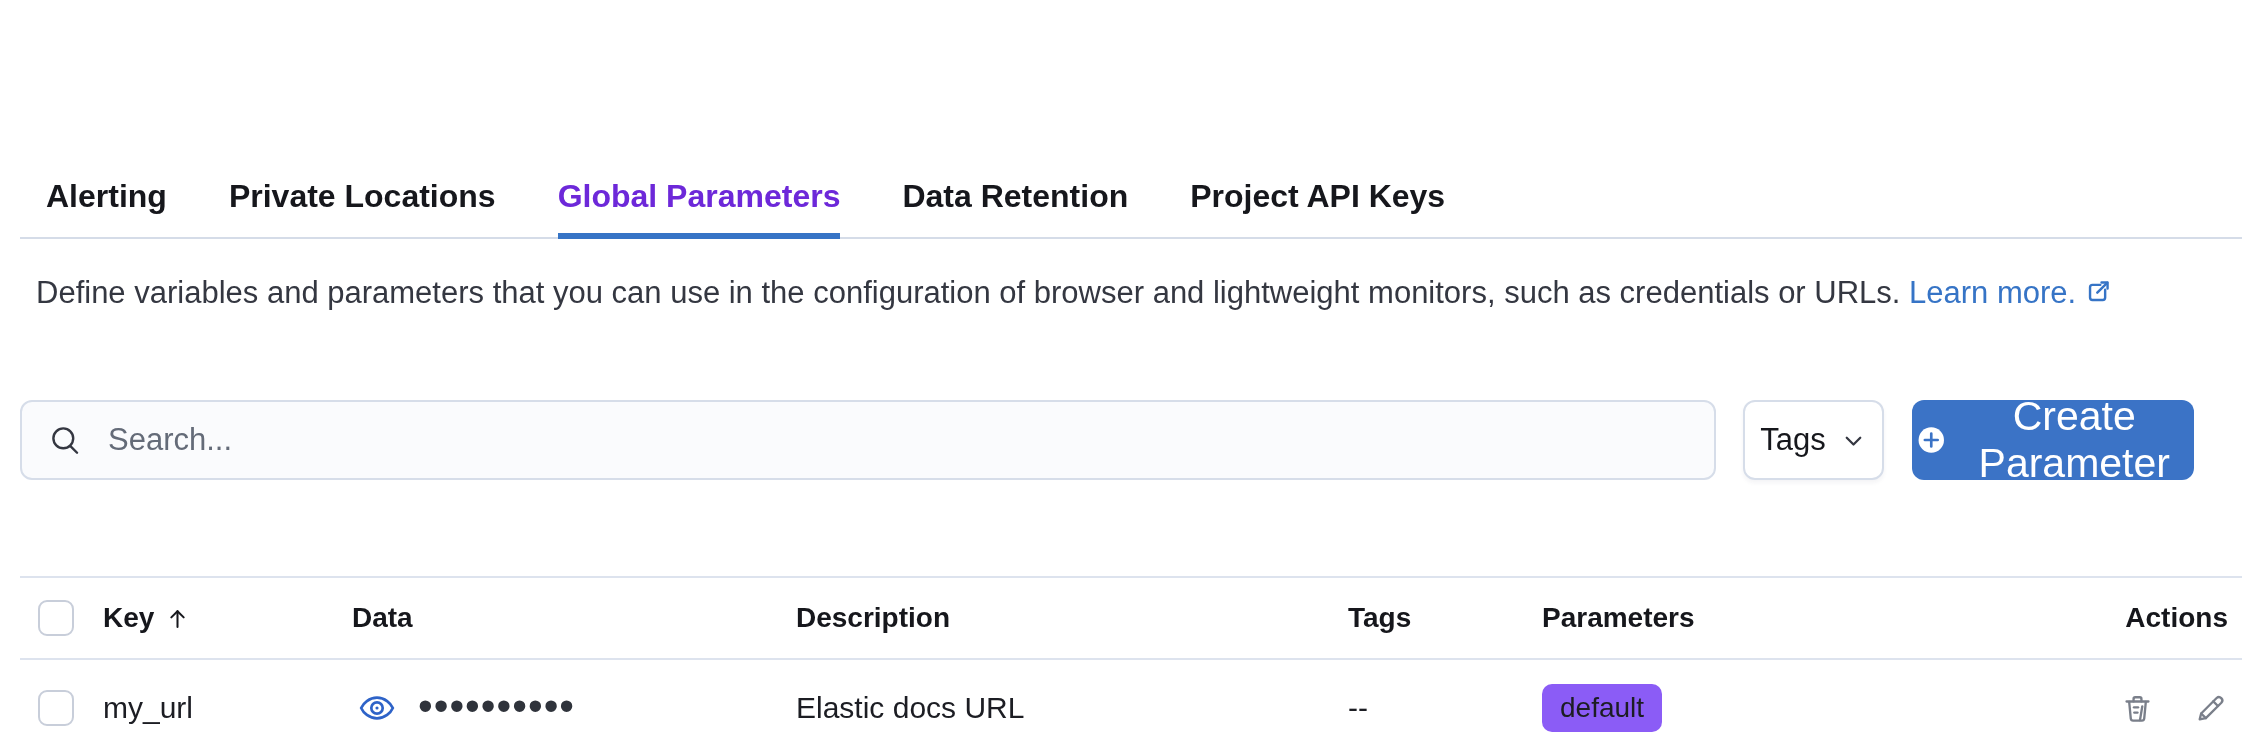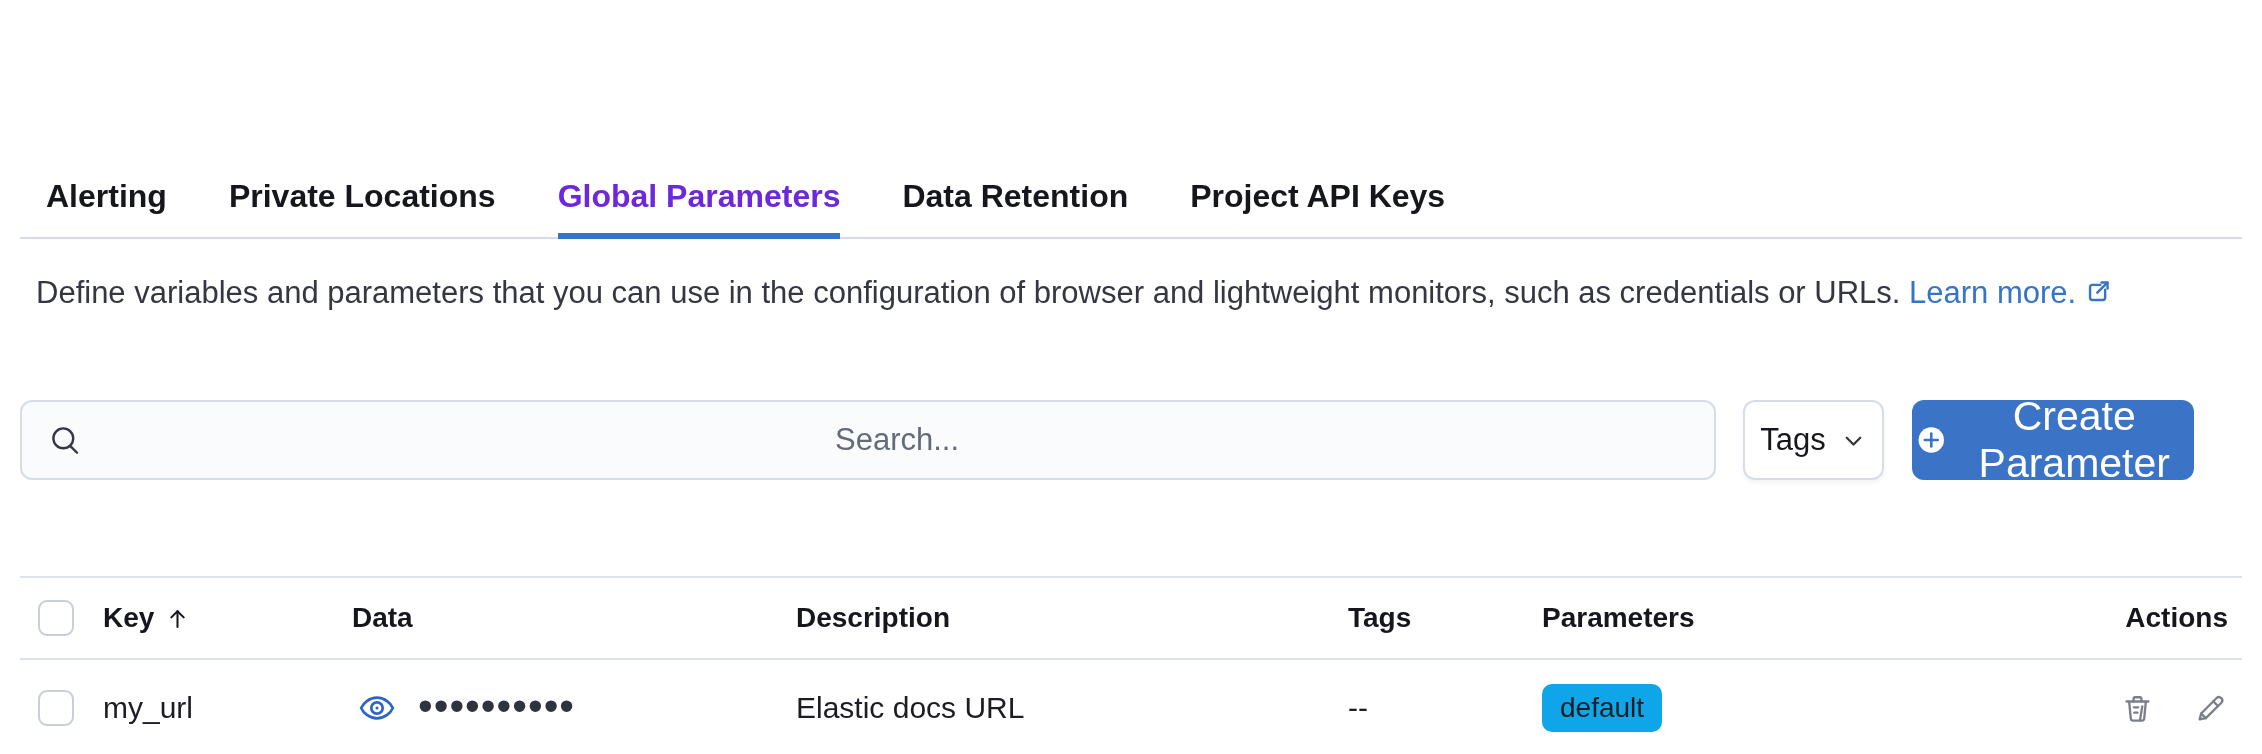--- a/index.html
+++ b/index.html
@@ -41,21 +41,21 @@
 
   
   .search-box {
     position:absolute; left:20px; top:400px; width:1696px; height:80px;
     background:#FAFBFD; border:2px solid #D6DDE9; border-radius:12px;
     display:flex; align-items:center; padding:0 26px;
   }
   .search-icon { width:34px; height:34px; flex:0 0 auto; color:#343741; }
   .search-input {
     flex:1; border:none; outline:none; background:transparent;
-    font-family:inherit; font-size:31px; color:#0f766e; margin-left:24px;text-align:center;
+    font-family:inherit; font-size:31px; color:#0f766e; margin-left:24px;
   }
   .search-input::placeholder { color:#646B78; opacity:1; }
 
   .tags-btn {
     position:absolute; left:1743px; top:400px; width:141px; height:80px;
     background:#fff; border:2px solid #D6DDE9; border-radius:12px;
     box-shadow:0 3px 4px rgba(30,40,70,0.05);
     display:flex; align-items:center; justify-content:center; gap:14px;
     font-size:31px; font-weight:500; color:#16171C; cursor:pointer;
   }
@@ -95,21 +95,21 @@
   .sort-icon { width:27px; height:27px; color:#16171C; }
   .th-actions, .cell-actions { justify-self:end; padding-right:14px; }
 
   .cell-value { display:flex; align-items:center; gap:22px; }
   .eye-btn { width:38px; height:38px; margin-left:6px; color:#2E63C8; cursor:pointer; flex:0 0 auto; }
   .masked {
     font-size:42px; letter-spacing:1px; line-height:1; color:#2F333B;
     position:relative; top:-2px; white-space:nowrap;
   }
   .badge {
-    display:inline-block; background:#0ea5e9; color:#1C1D23;
+    display:inline-block; background:#8b5cf6; color:#1C1D23;
     border-radius:10px; padding:7px 18px; font-size:28px; line-height:1.2;
   }
   .cell-actions { display:flex; gap:38px; align-items:center; }
   .action-icon { width:35px; height:35px; color:#7A7F8A; cursor:pointer; }
 </style>
 </head>
 <body>
 
 <div class="canvas">
 

